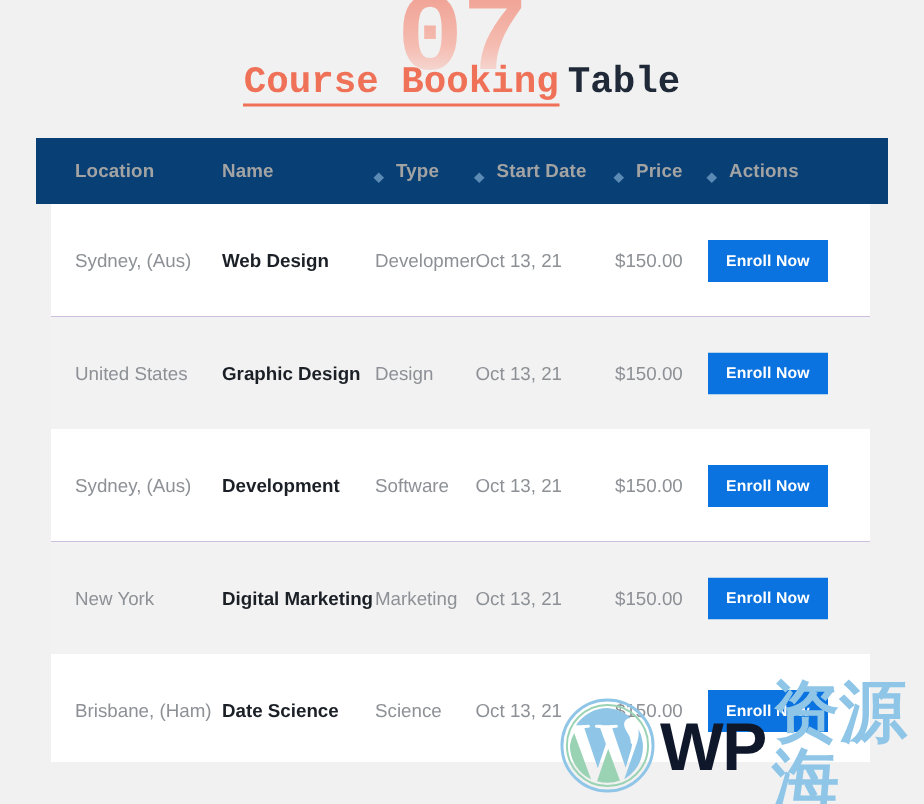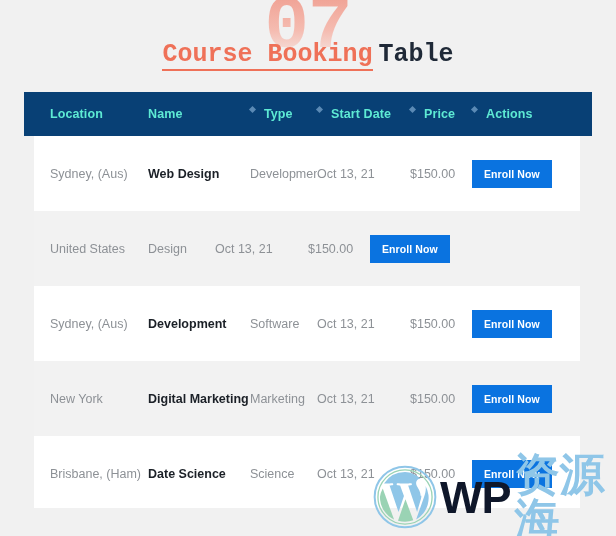--- a/index.html
+++ b/index.html
@@ -72,26 +72,26 @@
     top: 92px;
     left: 24px;
     width: 568px;
     height: 44px;
     background: #084075;
     display: flex;
     align-items: center;
   }
 
   .th {
-    color: #5eead4;
+    color: #a3a3a3;
     font-size: 12.5px;
     font-weight: 700;
     letter-spacing: .1px;
     display: flex;
-    align-items: flex-start;
+    align-items: flex-end;
   }
 
   .th-sep {
     display: inline-block;
     width: 5px;
     height: 5px;
     background: #5b8ab5;
     transform: rotate(45deg);
     margin-right: 9px;
     flex: 0 0 auto;
@@ -233,20 +233,21 @@
     <div class="cell c-type">Development</div>
     <div class="cell c-date">Oct 13, 21</div>
     <div class="cell c-price">$150.00</div>
     <div class="cell c-actions">
       <button class="enroll-btn">Enroll Now</button>
     </div>
   </div>
 
   <div class="row alt">
     <div class="cell c-location">United States</div>
+    <div class="cell cell-name c-name">Graphic Design</div>
     <div class="cell c-type">Design</div>
     <div class="cell c-date">Oct 13, 21</div>
     <div class="cell c-price">$150.00</div>
     <div class="cell c-actions">
       <button class="enroll-btn">Enroll Now</button>
     </div>
   </div>
 
   <div class="row">
     <div class="cell c-location">Sydney, (Aus)</div>

